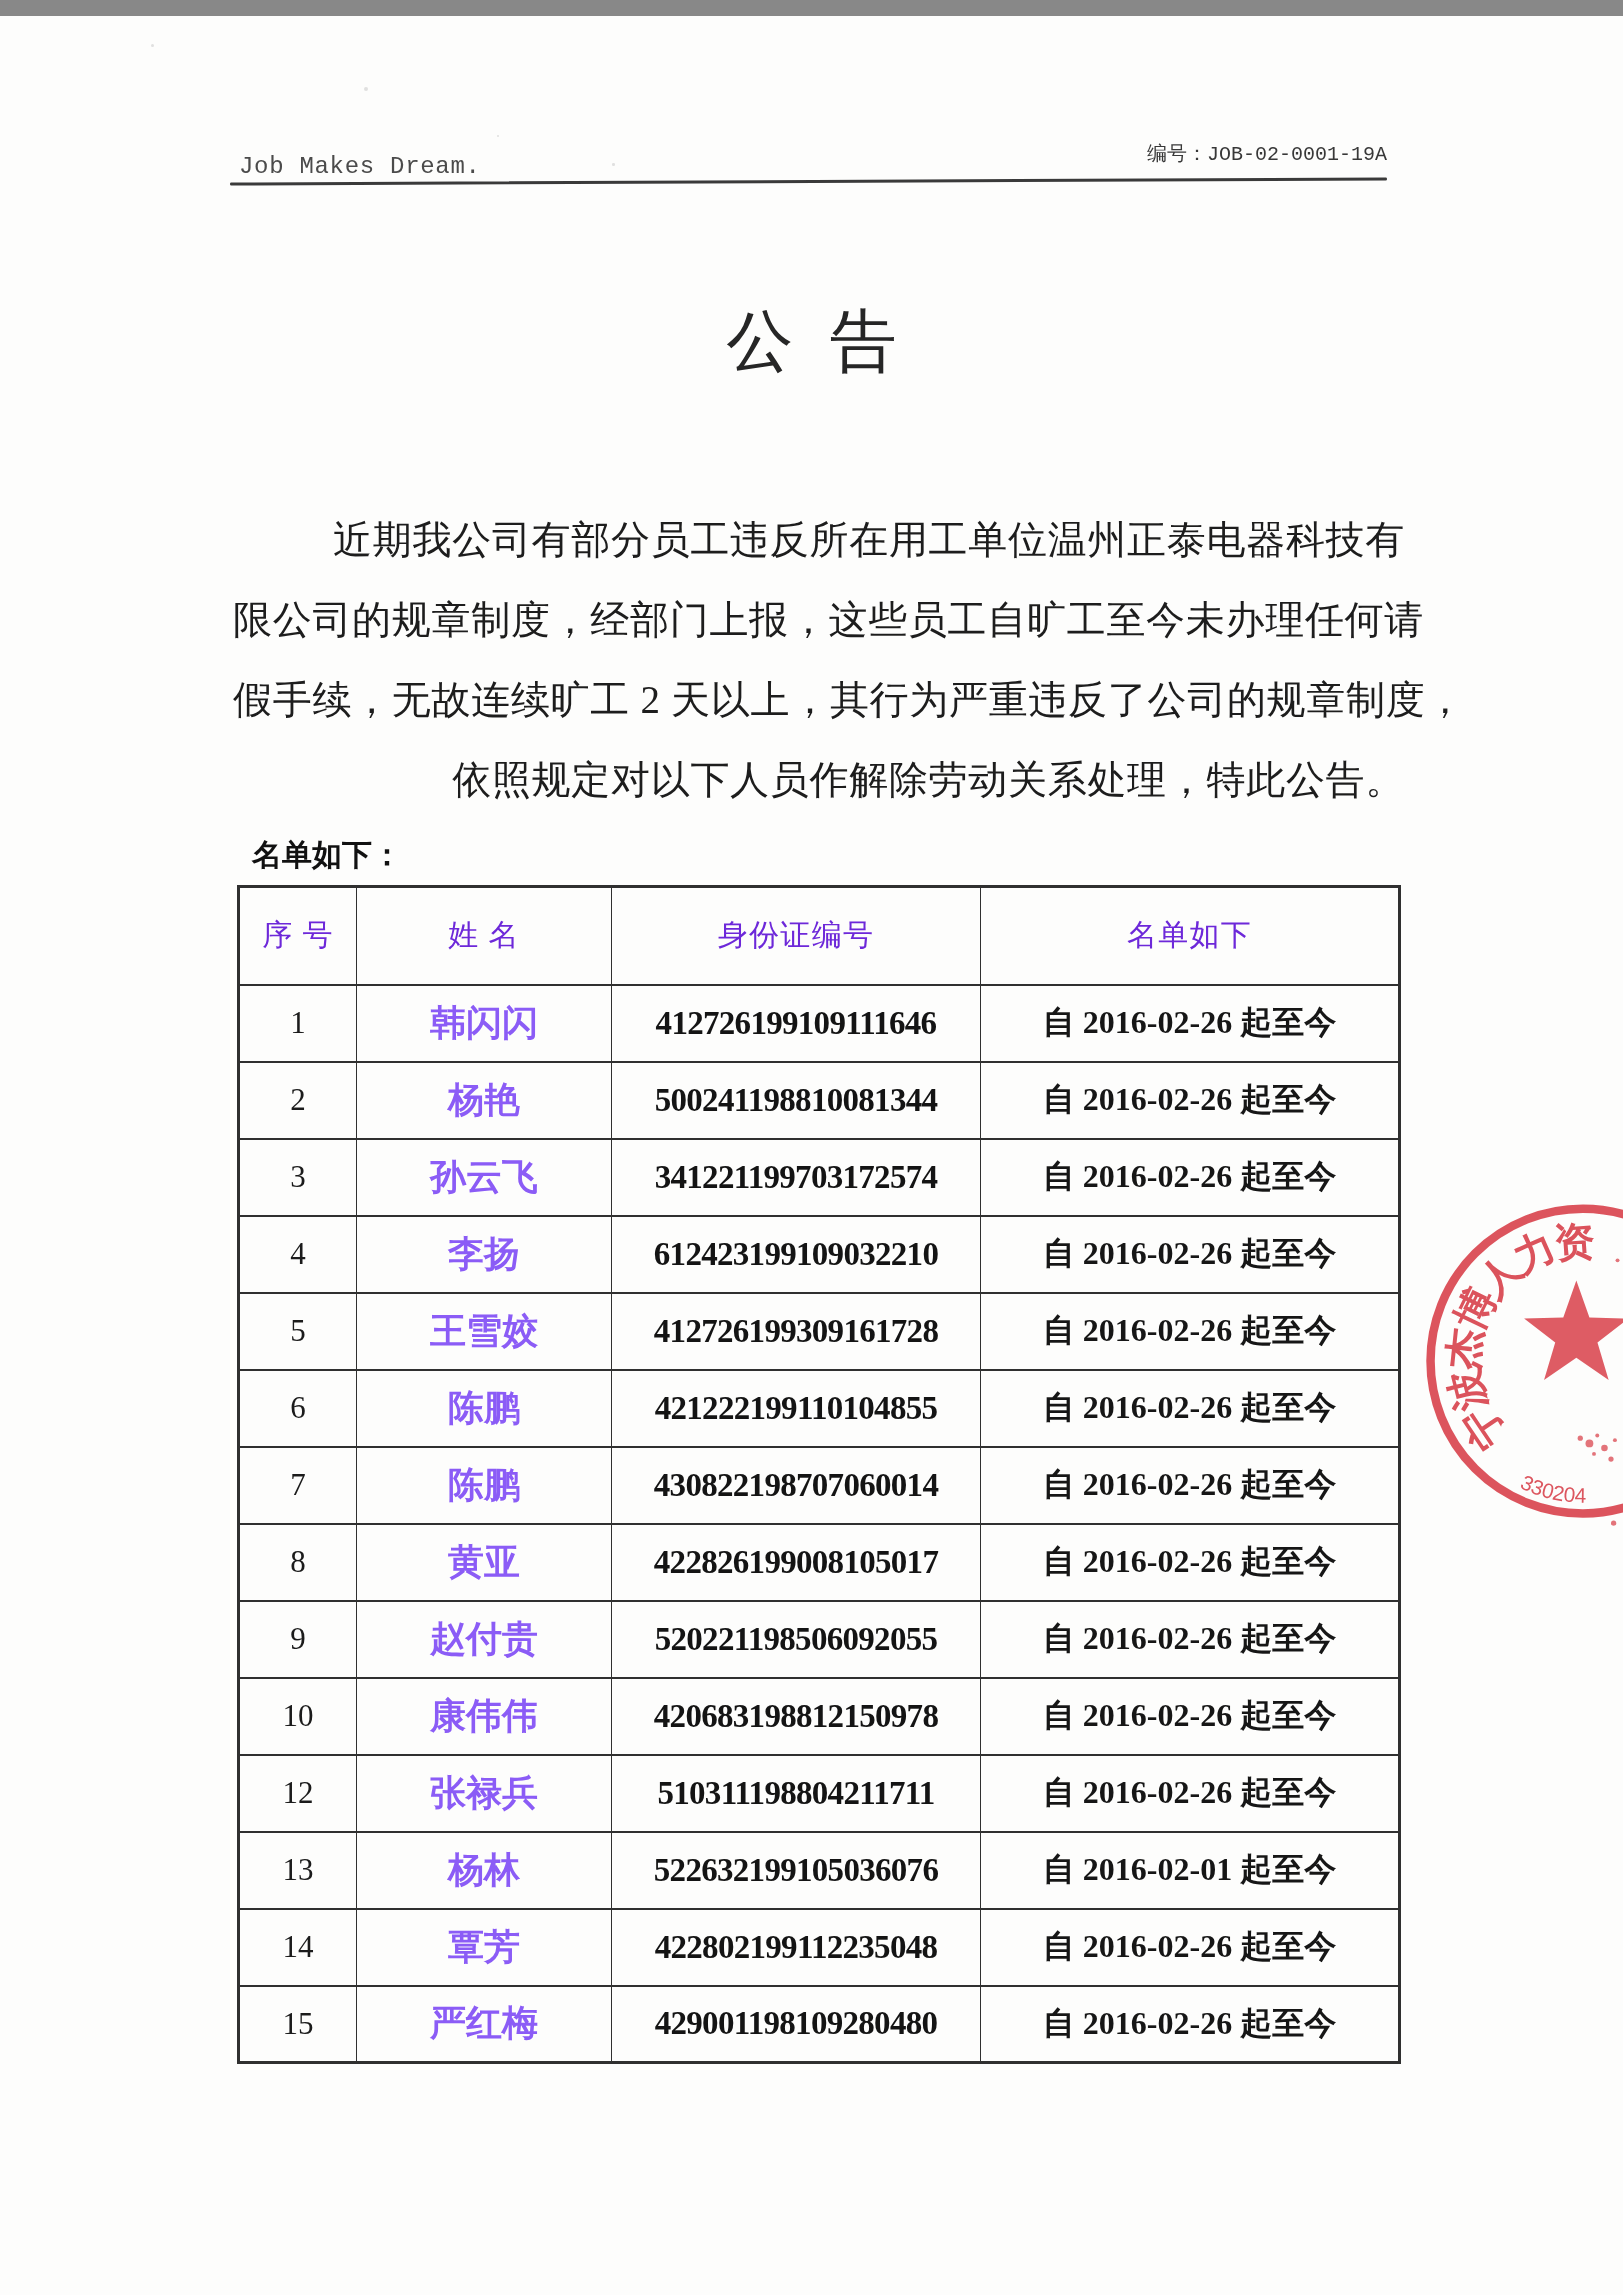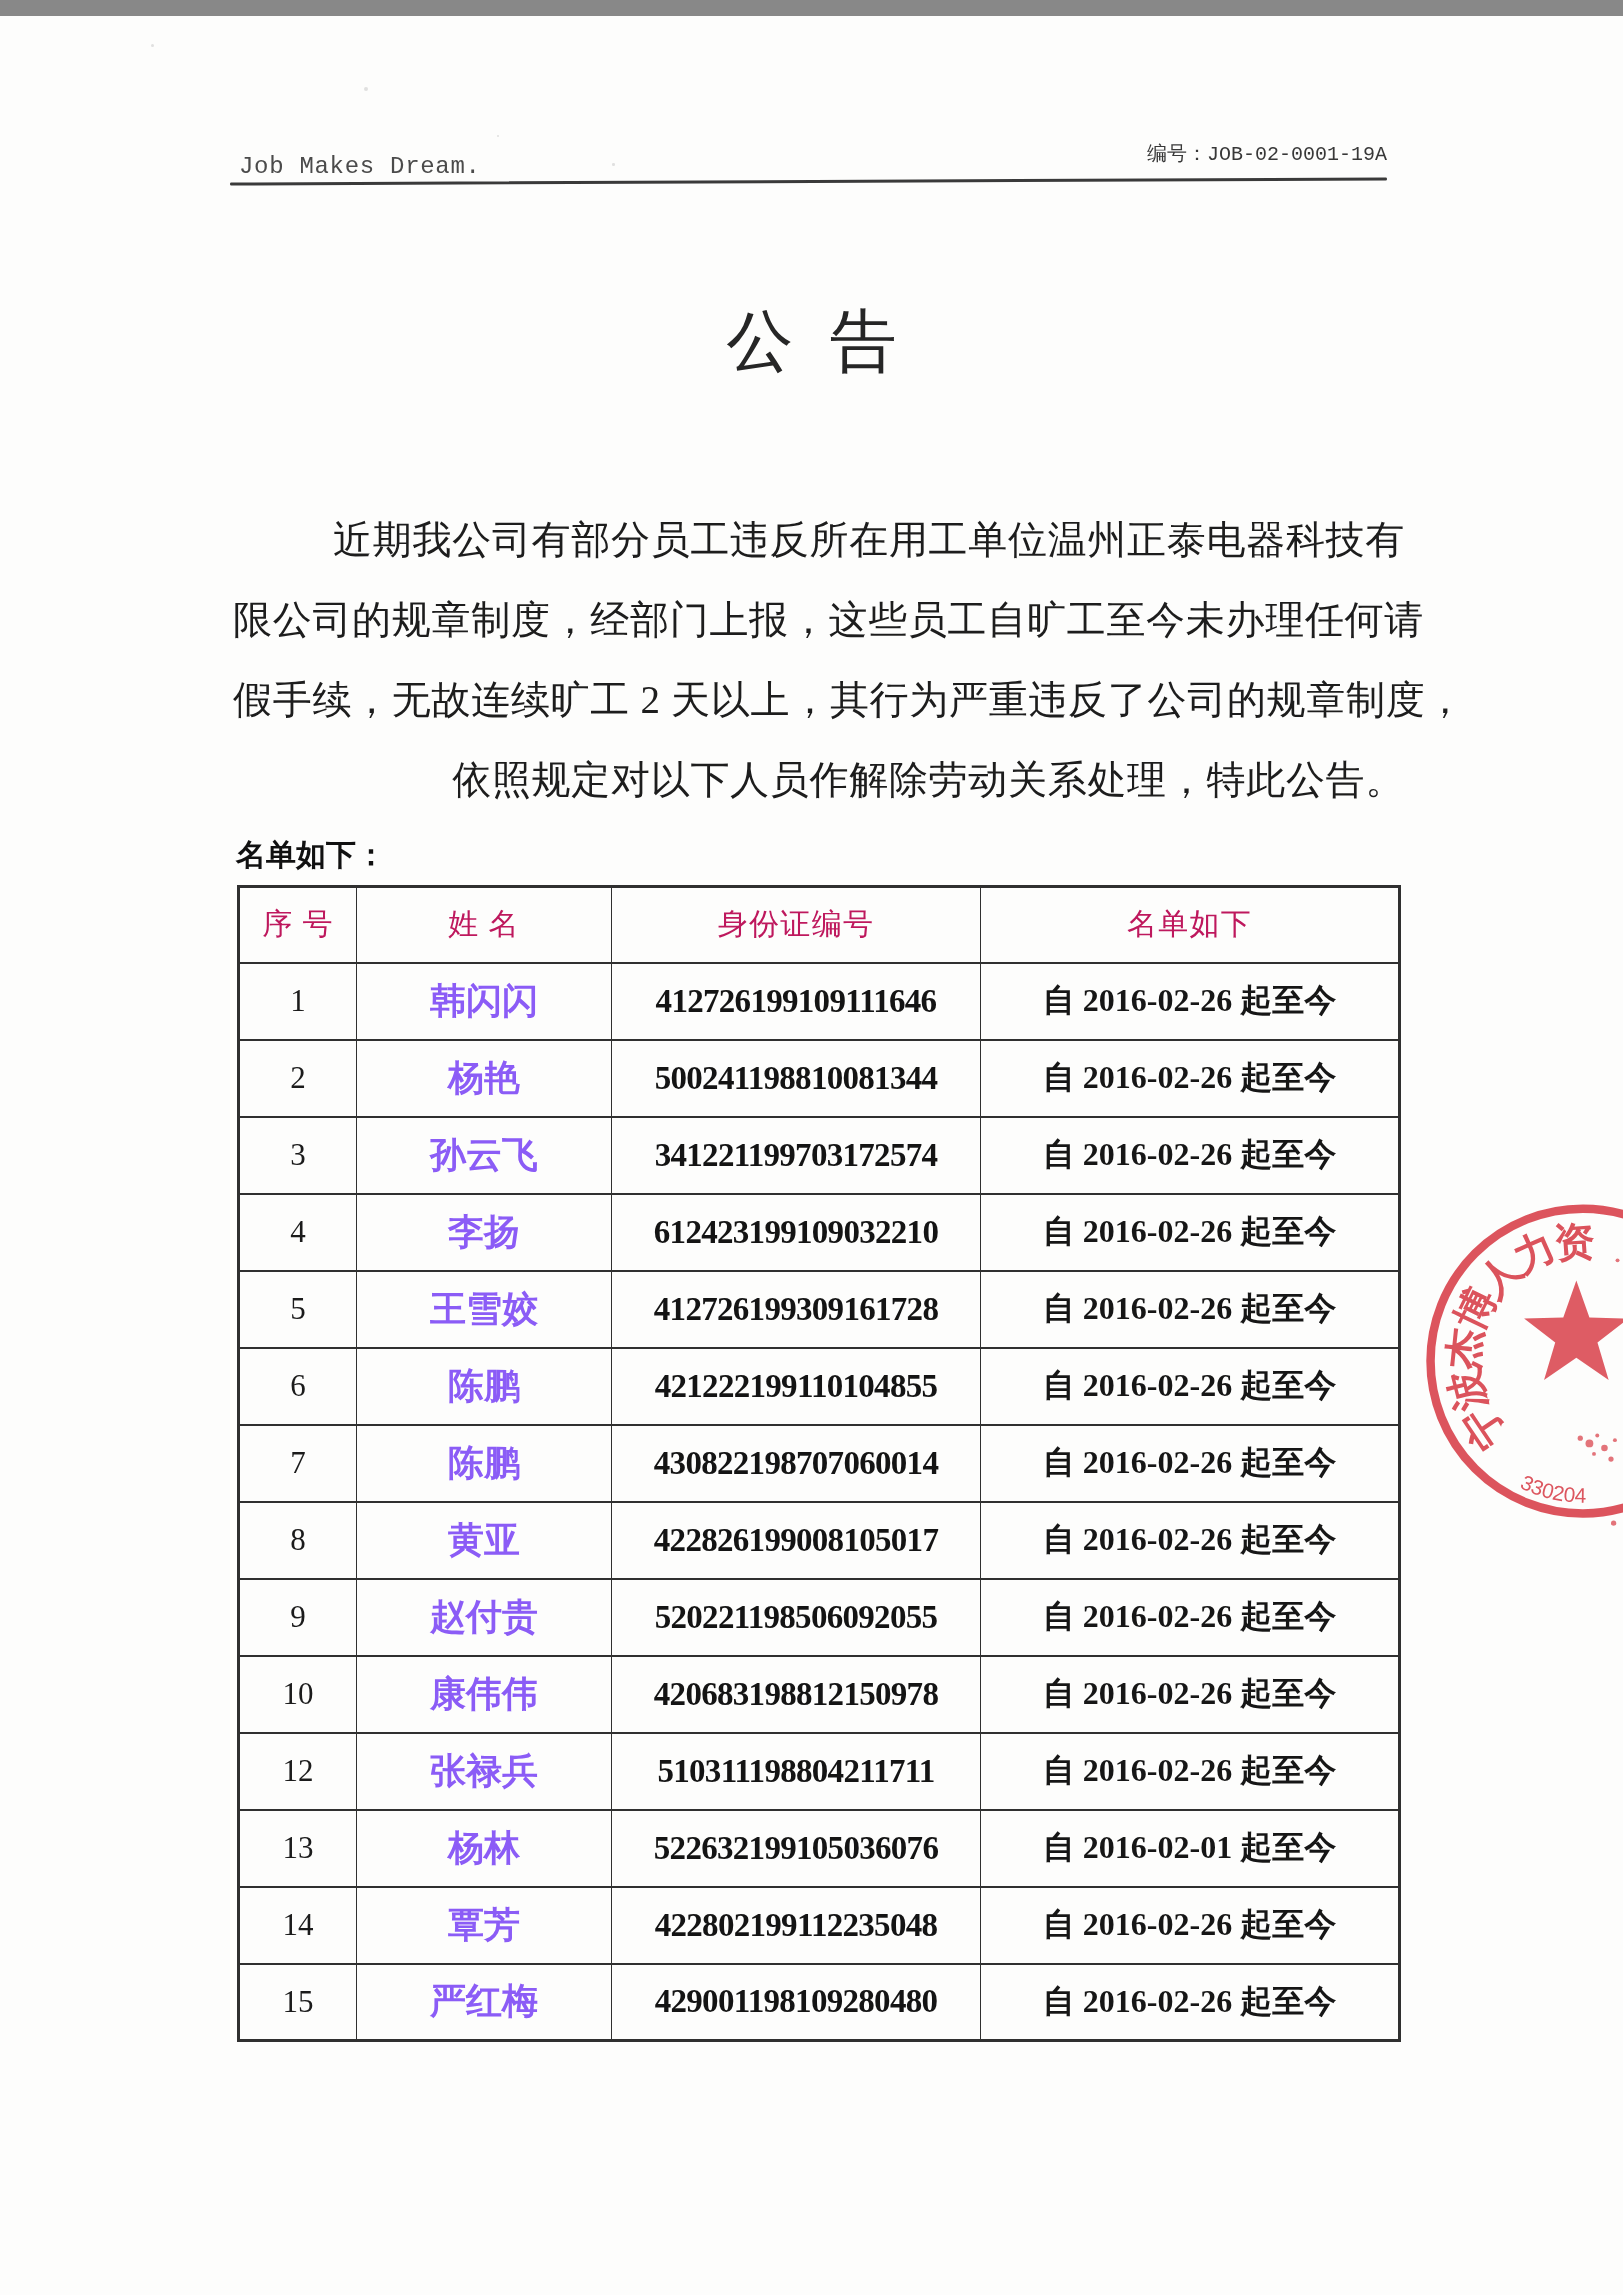--- a/index.html
+++ b/index.html
@@ -39,39 +39,39 @@
   }
   
   .body-par {
     position: absolute; left: 233px; top: 484px; width: 1172px;
     font-size: 39px; line-height: 80px; letter-spacing: 0.7px;
     color: #1d1d1d;
   }
   .body-par .line { white-space: nowrap; text-align: right; }
   .body-par .indent { text-indent: 65px; }
   .list-label {
-    position: absolute; left: 236px; top: 819px;
+    position: absolute; left: 252px; top: 819px;
     font-size: 30px; font-weight: 700; color: #111;
   }
   
   table.roster {
     position: absolute; left: 237px; top: 869px;
     width: 1161px;
     border-collapse: collapse; table-layout: fixed;
     border: 3.3px solid var(--line);
   }
   table.roster th, table.roster td {
     border-left: 1.3px solid var(--line);
     border-top: 2.6px solid var(--line);
     text-align: center; vertical-align: middle;
     overflow: hidden; white-space: nowrap;
   }
   table.roster th {
-    height: 76px; font-size: 30px; font-weight: 400;
-    color: #be185d; letter-spacing: 1.3px;
+    height: 98px; font-size: 30px; font-weight: 400;
+    color: #6d28d9; letter-spacing: 1.3px;
   }
   table.roster td { height: 77px; }
   td.col-idx  { font-size: 31px; color: #1b1b1b; }
   td.col-name { font-size: 36px; font-weight: 700; color: #8b5cf6; }
   td.col-id   { font-size: 33px; font-weight: 700; letter-spacing: -0.7px; color: #141414; }
   td.col-date { font-size: 32px; font-weight: 700; color: #161616; }
   
   .stamp-wrap { position: absolute; left: 1407px; top: 1157px; width: 340px; height: 380px; }
   .stamp-wrap svg { width: 100%; height: 100%; }
   .stamp-ring { fill: none; stroke: var(--stamp); stroke-width: 13px; opacity: .92; }

